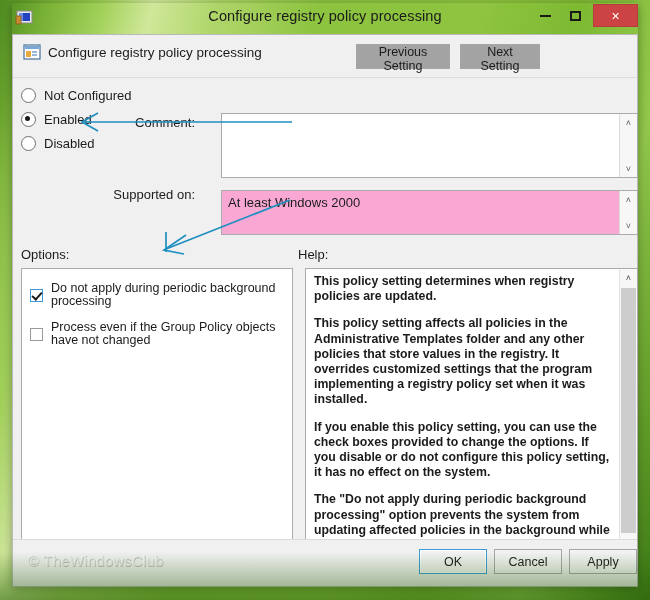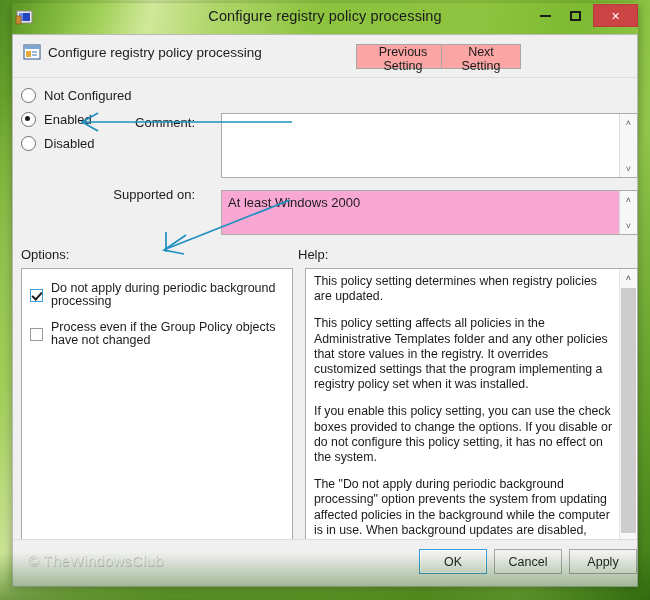--- a/index.html
+++ b/index.html
@@ -139,31 +139,31 @@
     position: absolute;
     left: 35px;
     top: 10px;
     font-size: 13.5px;
     color: #1b1b1b;
   }
   .nav-btn {
     position: absolute;
     top: 9px;
     height: 25px;
-    background: #fca5a5;
+    background: #a3a3a3;
     border: 1px solid #a6a6a6;
     font-size: 12.5px;
     color: #1b1b1b;
     font-family: "Liberation Sans", sans-serif;
     cursor: default;
     padding: 0 12px;
     box-sizing: border-box;
   }
   #btn-prev { left: 343px; width: 94px; }
-  #btn-next { left: 428px; width: 80px; }
+  #btn-next { left: 447px; width: 80px; }
 
   
   #states {
     position: absolute;
     left: 8px;
     top: 48px;
     width: 130px;
   }
   .radio-row {
     position: relative;
@@ -329,20 +329,21 @@
     overflow: hidden;
   }
   #help-text {
     position: absolute;
     left: 8px;
     top: 5px;
     right: 24px;
     font-size: 12.3px;
     line-height: 15.2px;
     color: #1b1b1b;
+    font-weight: bold;
   }
   #help-text p { margin: 0 0 12px 0; }
   #help-scroll {
     position: absolute;
     right: 0; top: 0; bottom: 0;
     width: 17px;
     background: #f7f7f7;
     border-left: 1px solid #e2e2e2;
   }
   #help-scroll .arr {

